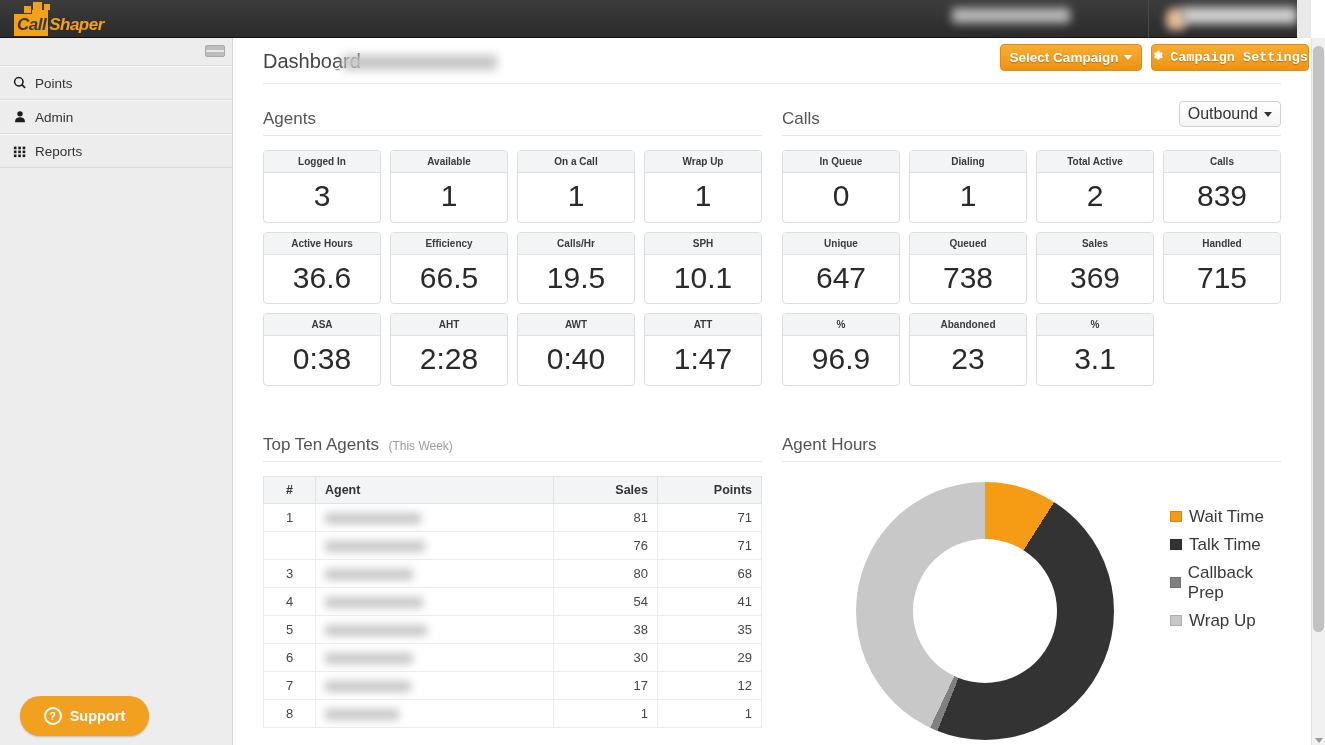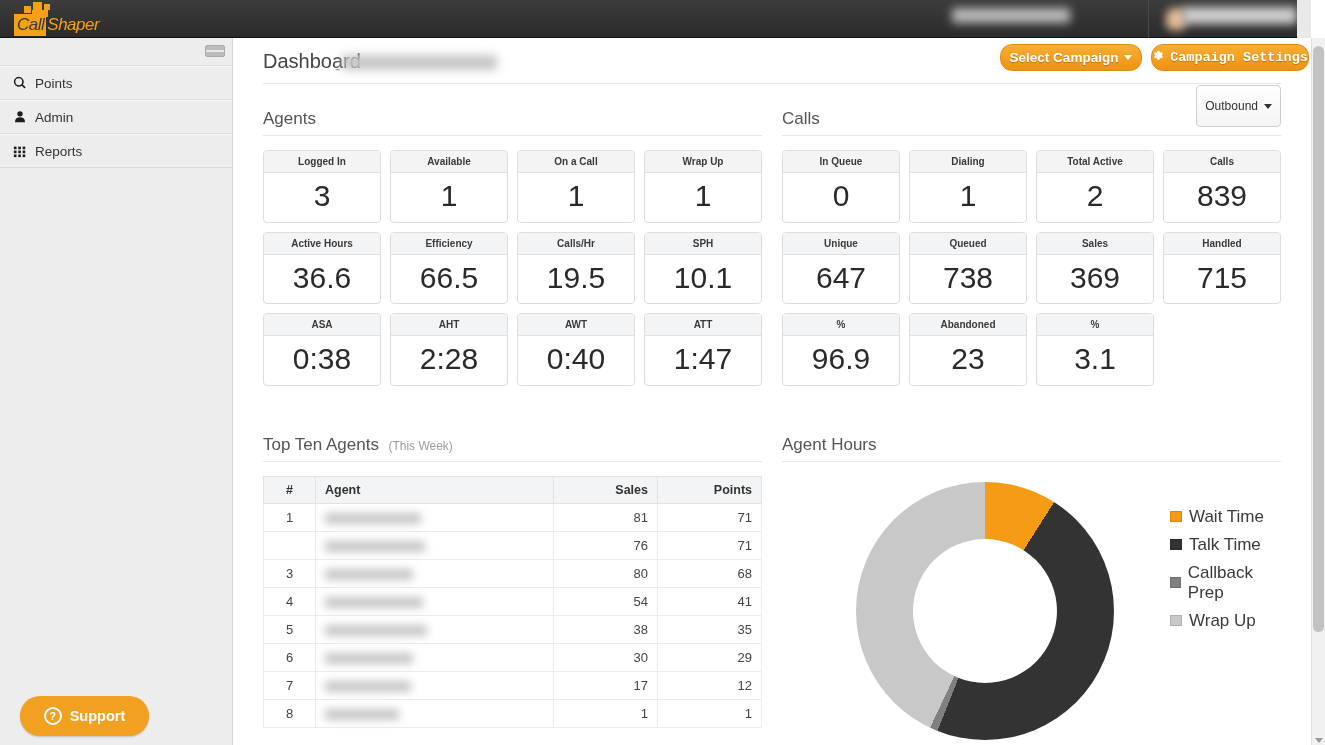--- a/index.html
+++ b/index.html
@@ -17,21 +17,21 @@
     background: linear-gradient(to bottom, #3c3c3c, #2b2b2b);
     border-bottom: 1px solid #111;
   }
   .logo { position: absolute; left: 14px; top: 2px; width: 96px; height: 34px; }
   .logo-blocks { position: absolute; left: 10px; top: 0px; width: 40px; height: 14px; }
   .lb { position: absolute; background: #f5a118; }
   .lb1 { left: 0px;  top: 4px;  width: 7px; height: 7px; }
   .lb2 { left: 9px;  top: 0px;  width: 9px; height: 9px; }
   .lb3 { left: 20px; top: 2px;  width: 6px; height: 6px; }
   .lb4 { left: 8px;  top: 8px;  width: 16px; height: 7px; }
-  .logo-word { position: absolute; left: 0; top: 12px; font-size: 17px; font-weight: normal; letter-spacing: -0.5px; }
+  .logo-word { position: absolute; left: 0; top: 12px; font-size: 17px; font-weight: bold; letter-spacing: -0.5px; }
   .logo-call {
     background: #f5a118; color: #3a3a3a; padding: 1px 2px 1px 3px;
     display: inline-block; font-style: italic;
   }
   .logo-shaper { color: #f5a118; display: inline-block; padding-left: 1px; font-style: italic; }
   .tb-acct {
     position: absolute; top: 8px; left: 952px; width: 118px; height: 15px;
     background: #b9b9b9; filter: blur(5px); border-radius: 2px;
   }
   .tb-divider { position: absolute; top: 0; left: 1148px; width: 1px; height: 38px; background: #4a4a4a; }
@@ -83,42 +83,42 @@
     position: absolute; left: 0; top: 12px; font-size: 20px; color: #444; font-weight: normal;
   }
   .title-blur {
     position: absolute; left: 79px; top: 17px; width: 155px; height: 15px;
     background: #c6c6c6; filter: blur(5px); border-radius: 2px;
   }
   .title-dash { position: absolute; left: 72px; top: 22px; font-size: 16px; color: #9a9a9a; }
   .head-rule { position: absolute; left: 0; right: 0; bottom: 0; height: 1px; background: #e6e6e6; }
 
   .btn-orange {
-    position: absolute; top: 6px; height: 27px; border-radius: 12px; color: #fff;
+    position: absolute; top: 6px; height: 27px; border-radius: 4px; color: #fff;
     font-size: 13.5px; font-weight: bold; display: flex; align-items: center;
     justify-content: center; gap: 6px; cursor: pointer;
     background: linear-gradient(to bottom, #f7ae32, #ee9212);
     border: 1px solid #dd8d17; text-shadow: 0 1px 1px rgba(0,0,0,.25);
   }
   .btn-select-campaign { left: 737px; width: 142px; }
   .btn-campaign-settings { left: 888px; width: 158px; font-family: Liberation Mono, monospace; }
   .caret-down { width: 0; height: 0; border-left: 4px solid transparent; border-right: 4px solid transparent; border-top: 5px solid #fff; }
 
   .cols { display: flex; padding: 0 30px; gap: 20px; }
   .col { flex: 1 1 0; min-width: 0; }
 
   .sec-head {
     display: flex; align-items: flex-end; justify-content: space-between;
     padding-bottom: 6px; border-bottom: 1px solid #e6e6e6; margin-top: 14px; height: 38px;
   }
   .sec-title { font-size: 17px; color: #555; font-weight: normal; }
   .sec-sub { font-size: 12px; color: #9c9c9c; margin-left: 5px; }
   .dd-outbound {
     border: 1px solid #cfcfcf; border-radius: 4px; background: linear-gradient(to bottom,#fff,#f4f4f4);
-    font-size: 12px; color: #333; padding: 13px 8px; display: inline-flex; align-items: center;
+    font-size: 16px; color: #333; padding: 3px 8px; display: inline-flex; align-items: center;
     gap: 6px; cursor: pointer; margin-bottom: 2px;
   }
   .caret-dark { width: 0; height: 0; border-left: 4px solid transparent; border-right: 4px solid transparent; border-top: 5px solid #333; }
 
   .card-grid { display: grid; grid-template-columns: repeat(4, 1fr); gap: 9px; margin-top: 14px; }
   .card { border: 1px solid #dddddd; border-radius: 4px; background: #fff; overflow: hidden; }
   .card-head {
     background: #f3f4f6; border-bottom: 1px solid #e0e0e0; text-align: center;
     font-size: 10px; font-weight: bold; color: #3a3a3a; padding: 5px 0;
   }

